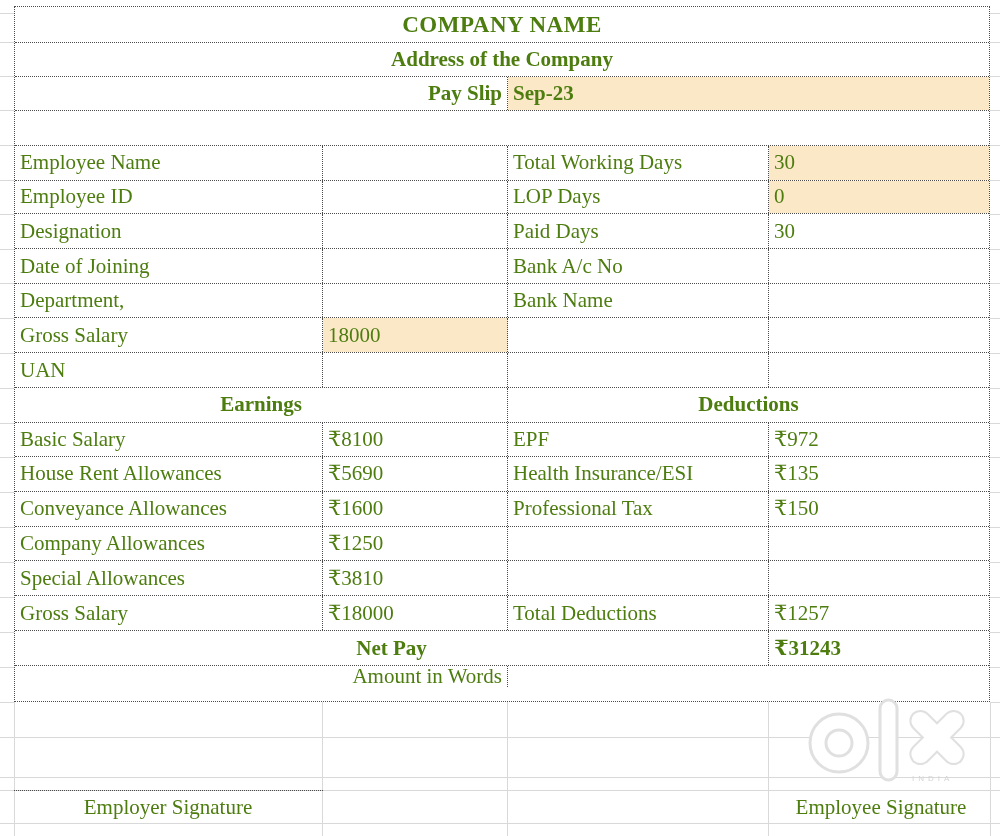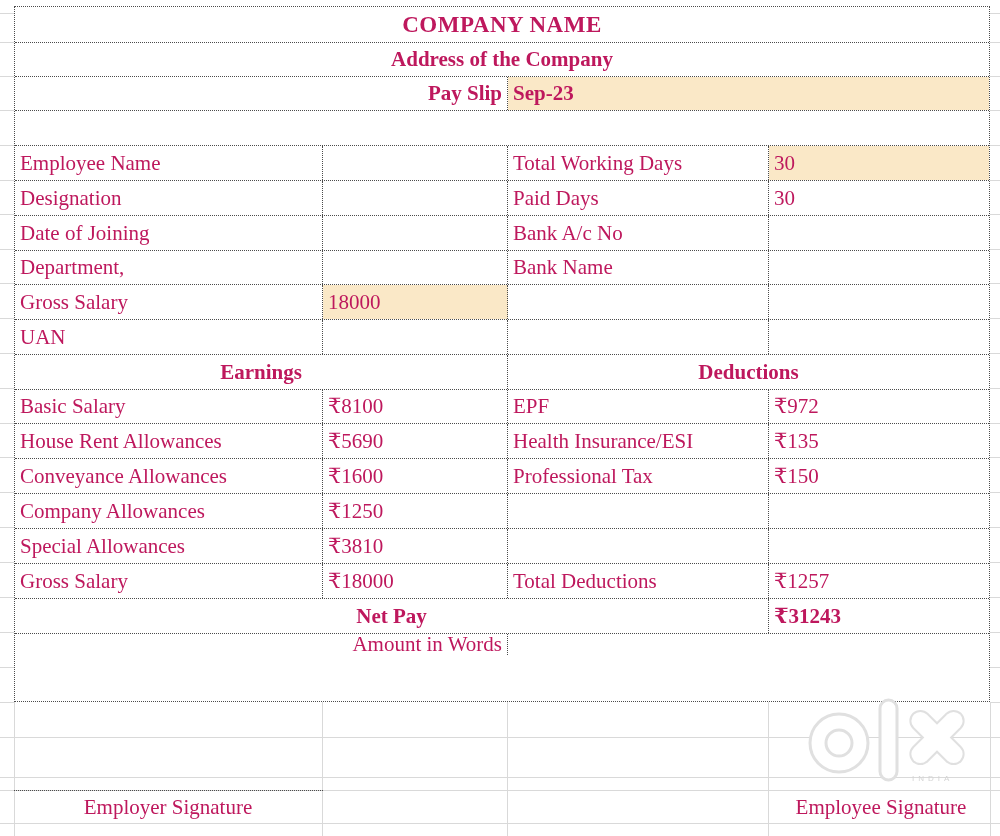--- a/index.html
+++ b/index.html
@@ -1,19 +1,19 @@
 <!DOCTYPE html>
 <html><head>
 <meta charset="utf-8">
 <style>
   * { margin:0; padding:0; box-sizing:border-box; }
   html,body { background:#fff; }
   .sheet {
     position:relative; width:1000px; height:836px; background:#ffffff;
-    font-family:"Liberation Serif","DejaVu Serif",serif; color:#be185d; overflow:hidden;
+    font-family:"Liberation Serif","DejaVu Serif",serif; color:#4d7c0f; overflow:hidden;
   }
   
   .paytable {
     position:absolute; left:14px; top:6px; width:976px; height:696px;
     border:1px dotted #4b4b4b; display:flex; flex-direction:column; background:#fff;
   }
   .row { display:flex; width:100%; border-bottom:1px dotted #4b4b4b; }
   .row:last-child { border-bottom:none;flex-direction:column; }
   .cell {
     display:flex; align-items:center; padding:0 5px;
@@ -67,20 +67,26 @@
       <div class="cell full"></div>
     </div>
 
     <div class="row h35">
       <div class="cell colB">Employee Name</div>
       <div class="cell colC"></div>
       <div class="cell colD">Total Working Days</div>
       <div class="cell colE hl">30</div>
     </div>
 
+    <div class="row h34">
+      <div class="cell colB">Employee ID</div>
+      <div class="cell colC"></div>
+      <div class="cell colD">LOP Days</div>
+      <div class="cell colE hl">0</div>
+    </div>
 
     <div class="row h35">
       <div class="cell colB">Designation</div>
       <div class="cell colC"></div>
       <div class="cell colD">Paid Days</div>
       <div class="cell colE">30</div>
     </div>
 
     <div class="row h35">
       <div class="cell colB">Date of Joining</div>

